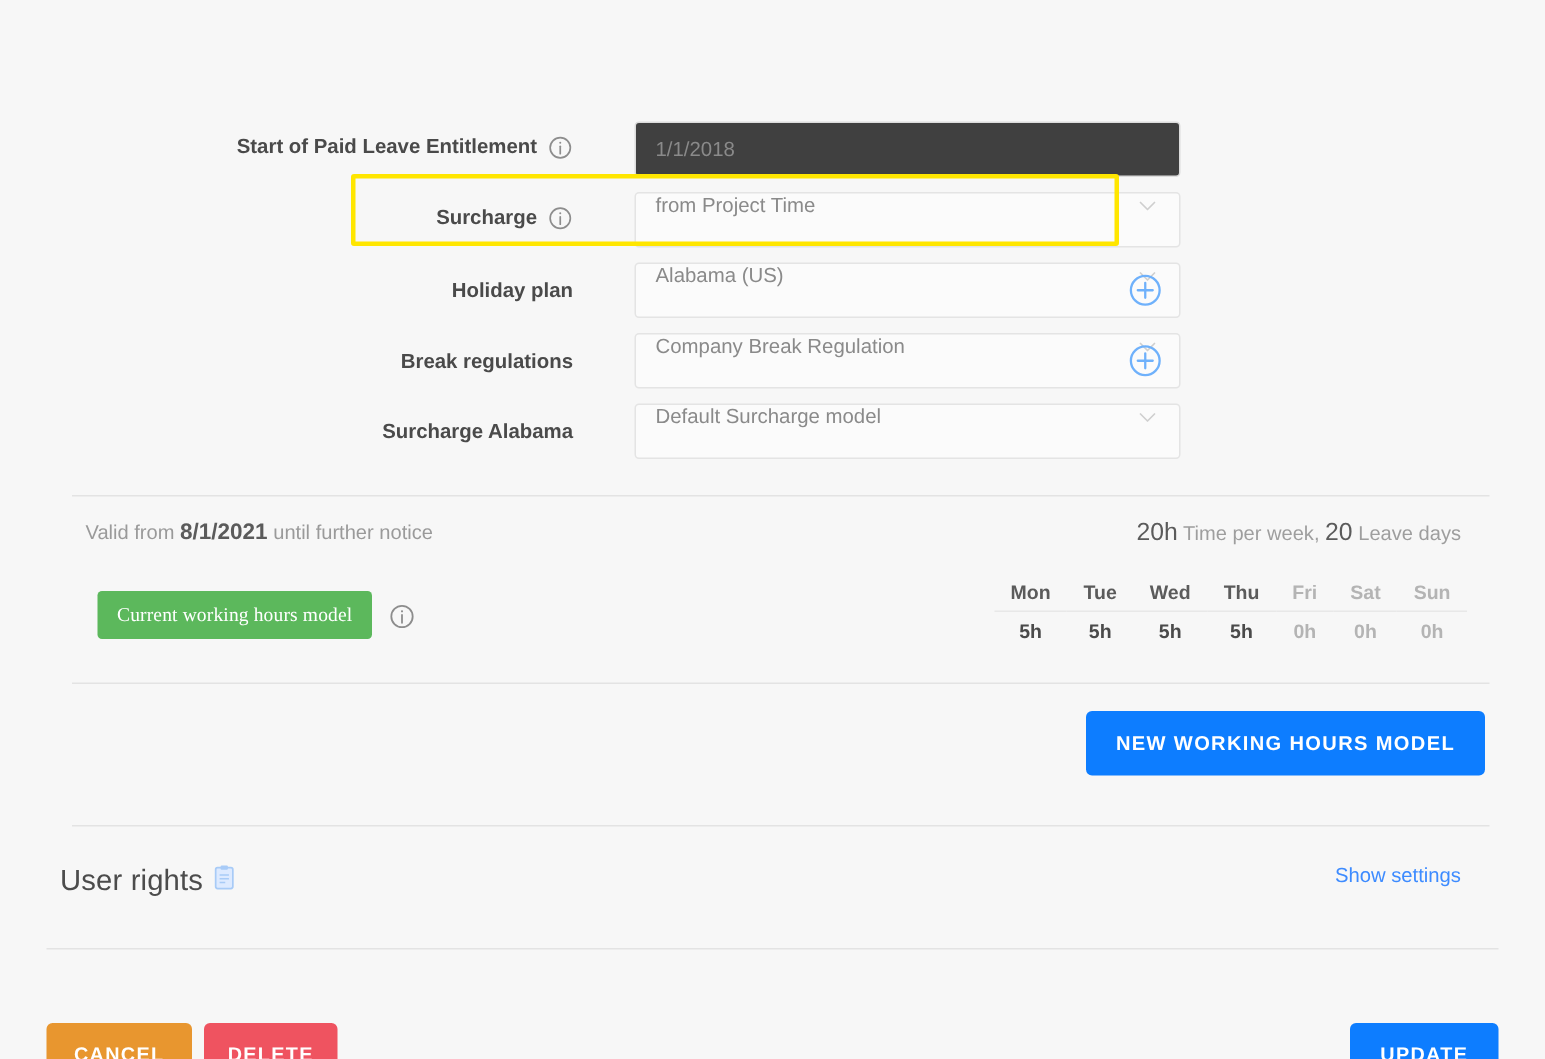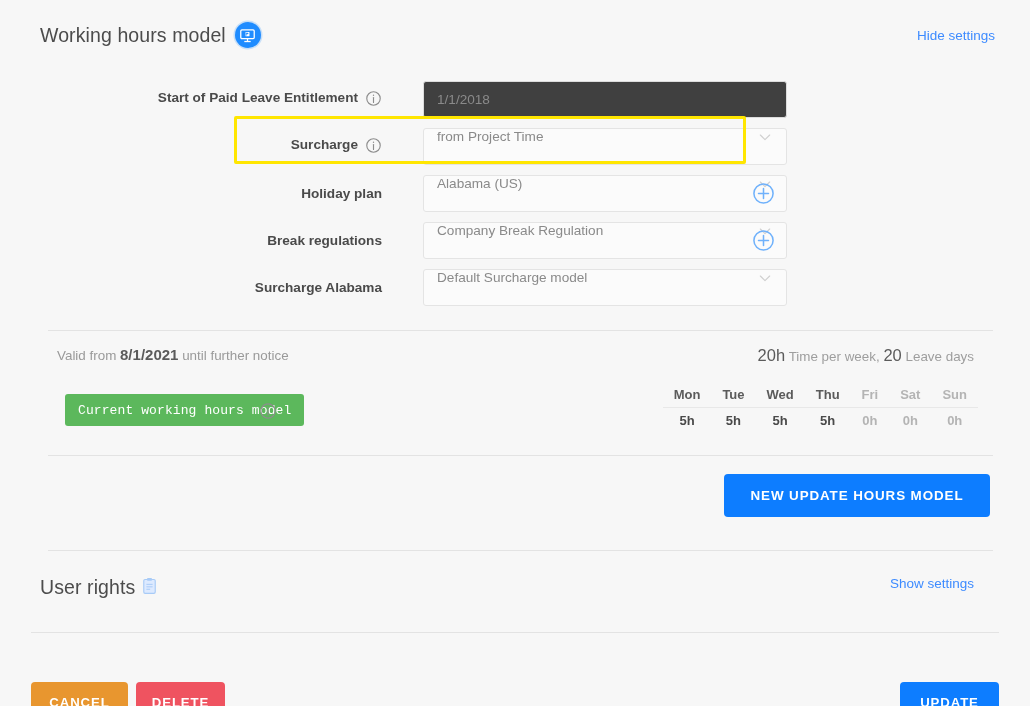--- a/index.html
+++ b/index.html
@@ -185,21 +185,21 @@
     position: absolute;
     left: 65px;
     top: 394px;
     background: #5cb85c;
     color: #ffffff;
     border: none;
     border-radius: 3px;
     height: 32px;
     padding: 0 13px;
     font-size: 13px;
-    font-family: Liberation Mono, monospace;
+    font-family: Liberation Serif, serif;
     cursor: pointer;
     letter-spacing: 0.1px;
   }
   .green-info {
     position: absolute;
     left: 259px;
     top: 402px;
   }
 
   
@@ -308,36 +308,20 @@
     top: 650px;
     width: 99px;
     background: #0d7dff;
   }
 </style>
 </head>
 <body>
 
 <div class="page">
 
-  <div class="section-head" style="top:22px;">
-    <div class="head-left">
-      <span class="section-title">Working hours model</span>
-      <span class="monitor-badge">
-        <svg width="17" height="17" viewBox="0 0 24 24" fill="none" stroke="#ffffff" stroke-width="1.8">
-          <rect x="2.5" y="4" width="19" height="12.5" rx="1.6"></rect>
-          <path d="M12 16.5 v3.5"></path>
-          <path d="M7.5 20.5 h9"></path>
-          <rect x="9.2" y="7" width="5.6" height="6.2" rx="0.8" fill="#ffffff" stroke="none"></rect>
-          <path d="M10.3 8.2 h1.9 a1.1 1.1 0 0 1 0 2.2 h-1.9 z" fill="#1f8cff" stroke="none"></path>
-          <path d="M10.3 8.2 v3.9" stroke="#1f8cff" stroke-width="1"></path>
-        </svg>
-      </span>
-    </div>
-    <span class="settings-link">Hide settings</span>
-  </div>
 
   <div class="form-area">
 
     <div class="form-row">
       <div class="row-label">
         <span>Start of Paid Leave Entitlement</span>
         <span class="info-icon">
           <svg width="17" height="17" viewBox="0 0 24 24" fill="none" stroke="#8d8d8d" stroke-width="1.6">
             <circle cx="12" cy="12" r="9.5"></circle>
             <circle cx="12" cy="7.4" r="0.95" fill="#8d8d8d" stroke="none"></circle>
@@ -479,21 +463,21 @@
       <td>5h</td>
       <td class="off">0h</td>
       <td class="off">0h</td>
       <td class="off">0h</td>
     </tr>
   </tbody>
     </table>
 
   <div class="divider" style="top:455px;"></div>
 
-  <button class="primary-btn" id="new-model-btn">NEW UPDATE HOURS MODEL</button>
+  <button class="primary-btn" id="new-model-btn">NEW WORKING HOURS MODEL</button>
 
   <div class="divider" style="top:550px;"></div>
 
   <div class="user-rights-head">
     <span class="section-title">User rights</span>
     <span class="clipboard-icon">
       <svg width="15" height="18" viewBox="0 0 18 22" fill="none" stroke="#a8cbf7" stroke-width="1.4">
         <rect x="2" y="3" width="14" height="17" rx="1.6" fill="#ddeaff"></rect>
         <rect x="6" y="1.2" width="6" height="3.4" rx="1" fill="#a8cbf7" stroke="none"></rect>
         <path d="M5.2 9 h7.6 M5.2 12 h7.6 M5.2 15 h4.6" stroke="#a8cbf7" stroke-width="1.2"></path>

